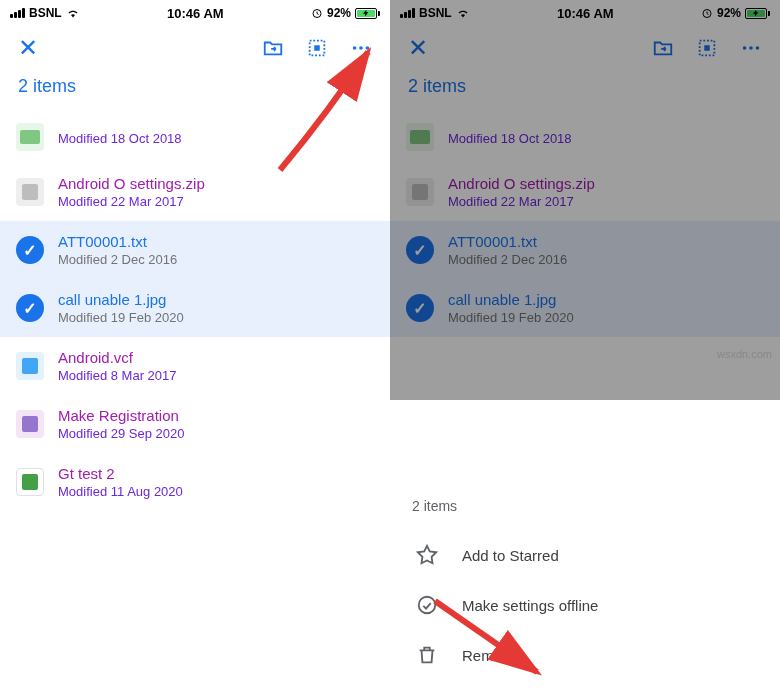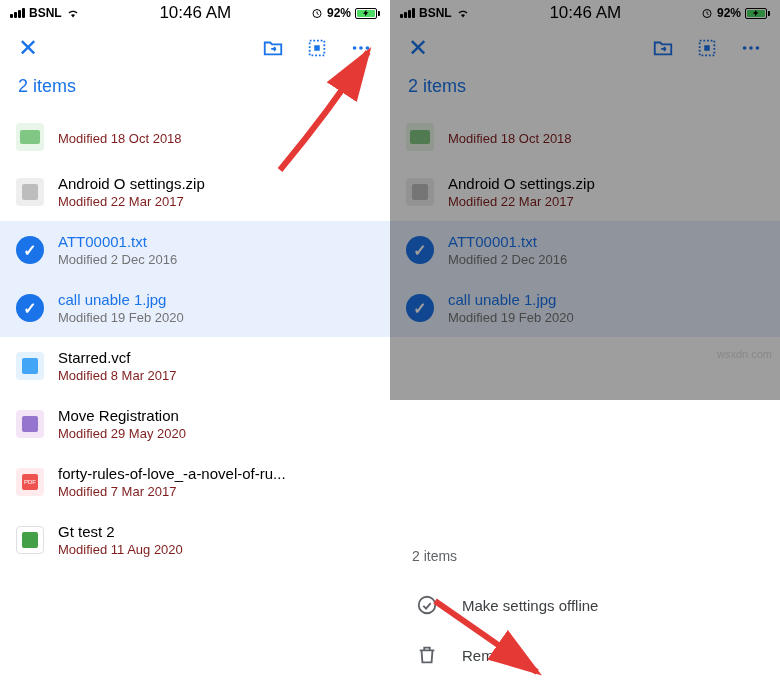--- a/index.html
+++ b/index.html
@@ -2,21 +2,21 @@
 <html><head>
   <meta charset="utf-8">
   <style>
     * { margin: 0; padding: 0; box-sizing: border-box; font-family: -apple-system, BlinkMacSystemFont, 'Segoe UI', sans-serif; }
     body { width: 780px; height: 690px; display: flex; background: #f0f0f0; position: relative; }
     .pane { width: 390px; height: 690px; background: #fff; overflow: hidden; position: relative; }
     .pane-right { position: relative; }
     .dim-overlay { position: absolute; inset: 0; background: rgba(0,0,0,0.38); pointer-events: none; z-index: 5; }
     .status-bar { display: flex; align-items: center; justify-content: space-between; height: 22px; padding: 4px 10px 0; font-size: 12px; font-weight: 600; }
     .sb-left, .sb-right { display: flex; align-items: center; gap: 4px; }
-    .sb-center { font-weight: 400; font-size: 17px; }
+    .sb-center { font-weight: 700; font-size: 13px; }
     .signal-bars { display: flex; align-items: flex-end; gap: 1px; }
     .bar { width: 3px; background: #000; border-radius: 1px; }
     .b1 { height: 4px; } .b2 { height: 6px; } .b3 { height: 8px; } .b4 { height: 10px; }
     .wifi-icon { width: 14px; height: 12px; }
     .battery-icon { display: flex; align-items: center; }
     .batt-body { width: 22px; height: 11px; border: 1px solid #000; border-radius: 2px; position: relative; }
     .batt-fill { position: absolute; left: 1px; top: 1px; bottom: 1px; width: 88%; background: #4cd964; border-radius: 1px; display:flex; align-items:center; justify-content:center; }
     .batt-tip { width: 2px; height: 5px; background: #000; margin-left: 1px; border-radius: 0 1px 1px 0; }
     .top-bar { display: flex; align-items: center; justify-content: space-between; padding: 12px 18px 8px; }
     .close-x { color: #1a73e8; font-size: 24px; font-weight: 300; }
@@ -36,23 +36,23 @@
     .inner-ico { width: 16px; height: 16px; border-radius: 2px; }
     .ico-folder { background: #81c784; width: 20px; height: 14px; }
     .ico-zip { background: #bdbdbd; }
     .ico-vcf { background: #42a5f5; }
     .ico-form { background: #9575cd; }
     .ico-pdf { background: #ef5350; color:#fff; font-size:6px; display:flex;align-items:center;justify-content:center; }
     .ico-sheet { background: #43a047; }
     .check-circle { width: 28px; height: 28px; border-radius: 50%; background: #1a73e8; display: flex; align-items: center; justify-content: center; flex-shrink: 0; }
     .check-mark { color: #fff; font-size: 16px; font-weight: bold; }
     .file-info { display: flex; flex-direction: column; gap: 2px; min-width: 0; }
-    .file-name { font-size: 15px; color: #000000; white-space: nowrap; overflow: hidden; text-overflow: ellipsis; max-width: 300px; }
+    .file-name { font-size: 15px; color: #a21caf; white-space: nowrap; overflow: hidden; text-overflow: ellipsis; max-width: 300px; }
     .file-row.selected .file-name { color: #1a73e8; }
-    .file-meta { font-size: 13px; color: #7f1d1d; }
+    .file-meta { font-size: 13px; color: #6d28d9; }
     .file-row.selected .file-meta { color: #737373; }
     .sheet { position: absolute; left: 0; right: 0; bottom: 0; background: #fff; z-index: 10; padding: 20px 0 10px; }
     .sheet-title { font-size: 14px; color: #5f6368; padding: 0 22px 16px; }
     .sheet-item { display: flex; align-items: center; gap: 24px; padding: 14px 26px; color: #3c4043; font-size: 15px; }
     .sheet-item svg { width: 22px; height: 22px; flex-shrink: 0; }
     .arrow { position: absolute; z-index: 50; pointer-events: none; }
     .watermark { position: absolute; right: 8px; bottom: 330px; font-size: 11px; color: #888; z-index: 40; }
   </style>
 </head>
 <body>
@@ -147,40 +147,31 @@
       <div class="file-info">
           <span class="file-name">call unable 1.jpg</span>
           <span class="file-meta">Modified 19 Feb 2020</span>
         </div>
     </div>
     <div class="file-row">
       <div class="file-icon-wrap doc-vcf">
           <div class="inner-ico ico-vcf"></div>
         </div>
       <div class="file-info">
-          <span class="file-name">Starred.vcf</span>
+          <span class="file-name">Android.vcf</span>
           <span class="file-meta">Modified 8 Mar 2017</span>
         </div>
     </div>
     <div class="file-row">
       <div class="file-icon-wrap doc-form">
           <div class="inner-ico ico-form"></div>
         </div>
       <div class="file-info">
-          <span class="file-name">Move Registration</span>
-          <span class="file-meta">Modified 29 May 2020</span>
-        </div>
-    </div>
-    <div class="file-row">
-      <div class="file-icon-wrap doc-pdf">
-          <div class="inner-ico ico-pdf">PDF</div>
-        </div>
-      <div class="file-info">
-          <span class="file-name">forty-rules-of-love_-a-novel-of-ru...</span>
-          <span class="file-meta">Modified 7 Mar 2017</span>
+          <span class="file-name">Make Registration</span>
+          <span class="file-meta">Modified 29 Sep 2020</span>
         </div>
     </div>
     <div class="file-row">
       <div class="file-icon-wrap doc-sheet">
           <div class="inner-ico ico-sheet"></div>
         </div>
       <div class="file-info">
           <span class="file-name">Gt test 2</span>
           <span class="file-meta">Modified 11 Aug 2020</span>
         </div>
@@ -290,20 +281,26 @@
         </div>
     </div>
   </div>
 
   <div class="dim-overlay" style="height:400px;"></div>
 
   <div class="sheet">
     <div class="sheet-title">2 items</div>
     <div class="sheet-item">
       <svg viewBox="0 0 24 24" fill="none" stroke="#5f6368" stroke-width="2">
+          <path d="M12 2l3 6 7 1-5 5 1 7-6-3-6 3 1-7-5-5 7-1z"></path>
+        </svg>
+      <span>Add to Starred</span>
+    </div>
+    <div class="sheet-item">
+      <svg viewBox="0 0 24 24" fill="none" stroke="#5f6368" stroke-width="2">
           <circle cx="12" cy="12" r="9"></circle>
           <path d="M8 13l3 3 5-6"></path>
         </svg>
       <span>Make settings offline</span>
     </div>
     <div class="sheet-item">
       <svg viewBox="0 0 24 24" fill="none" stroke="#5f6368" stroke-width="2">
           <path d="M4 7h16M9 7V4h6v3M6 7l1 13h10l1-13"></path>
         </svg>
       <span>Remove</span>

